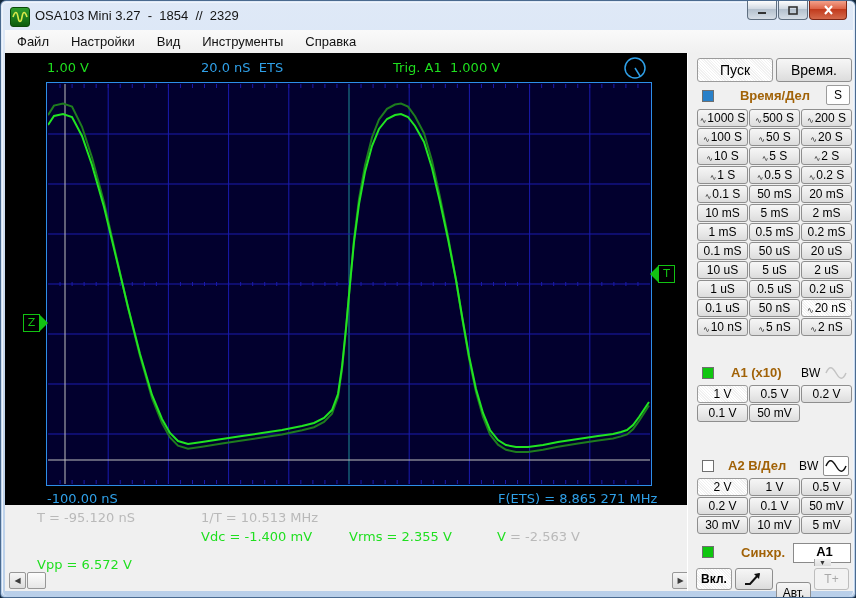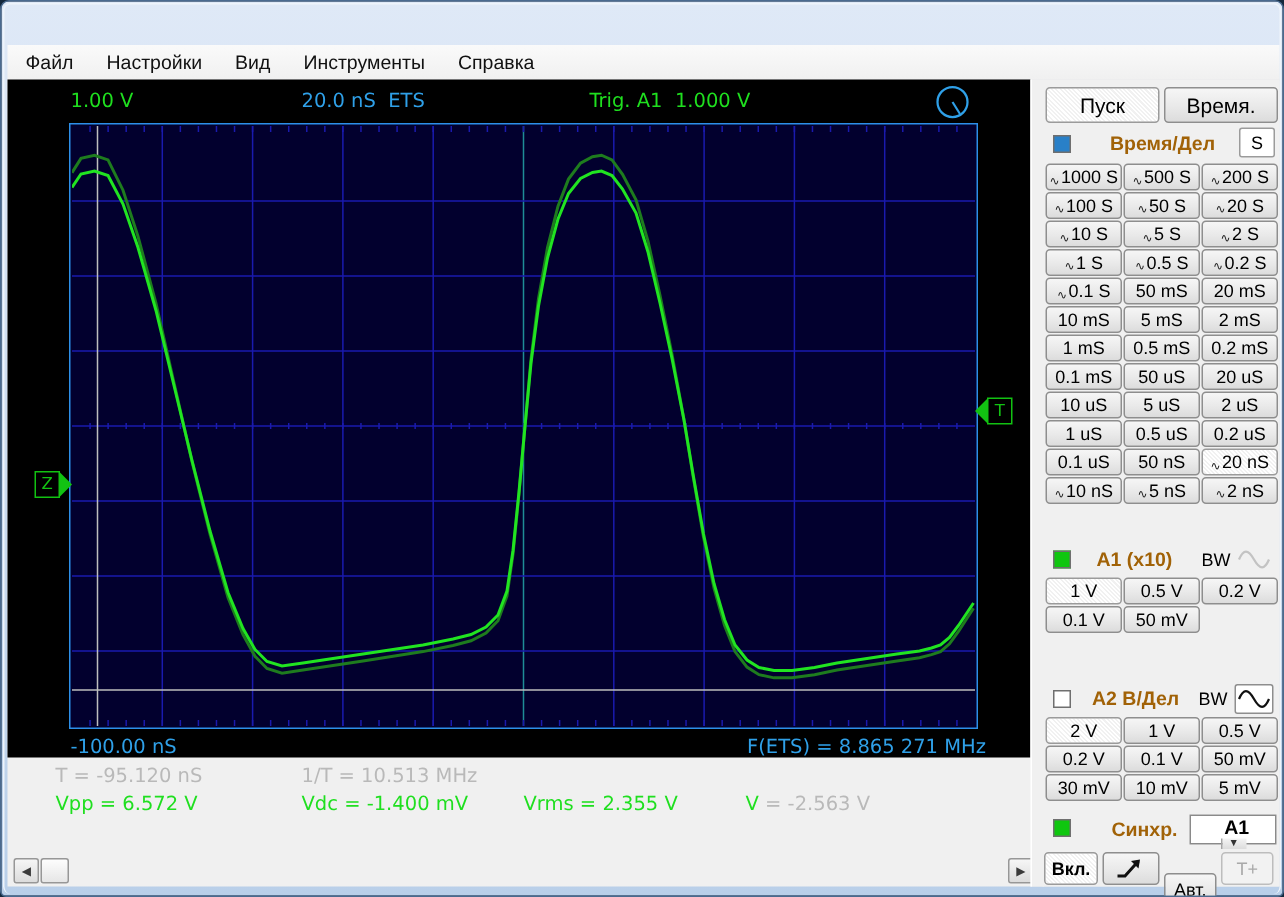--- a/index.html
+++ b/index.html
@@ -65,20 +65,43 @@
   #combo .val{flex:1;padding-left:5px;font-weight:bold;font-size:13px;}
   #combo .drop{width:16px;height:18px;border-left:1px solid #a5a5a5;background:linear-gradient(#f4f4f4,#dcdcdc);
     display:flex;align-items:center;justify-content:center;font-size:7px;color:#333;}
 </style>
 </head>
 <body>
 
 <div id="win">
   <div id="frame"></div>
 
+  <div id="titlebar">
+    <div id="appicon">
+      <svg width="16" height="16" viewBox="0 0 16 16">
+        <path d="M1,8 C3,2 5,2 6,8 S9,14 10,8 13,2 15,8" fill="none" stroke="#d8e84a" stroke-width="1.6"></path>
+      </svg>
+    </div>
+    <div id="title">OSA103 Mini 3.27  -  1854  //  2329</div>
+    <div class="winbtn" id="btn-min">
+      <svg width="10" height="9" viewBox="0 0 10 9">
+          <rect x="1" y="6" width="8" height="2" fill="#333"></rect>
+        </svg>
+    </div>
+    <div class="winbtn" id="btn-max">
+      <svg width="10" height="9" viewBox="0 0 10 9">
+          <rect x="1" y="1" width="8" height="7" fill="none" stroke="#333" stroke-width="1.6"></rect>
+        </svg>
+    </div>
+    <div class="winbtn" id="btn-close">
+      <svg width="11" height="10" viewBox="0 0 11 10">
+          <path d="M2,1 L9,9 M9,1 L2,9" stroke="#fff" stroke-width="2.1"></path>
+        </svg>
+    </div>
+  </div>
 
   <div id="menubar">
     <span class="menuitem">Файл</span>
     <span class="menuitem">Настройки</span>
     <span class="menuitem">Вид</span>
     <span class="menuitem">Инструменты</span>
     <span class="menuitem">Справка</span>
   </div>
 
   <div id="client">
@@ -270,21 +293,21 @@
       </div>
       <div class="marker" style="left:645px;top:212px;">
         <span class="tri left"></span>
           <span class="mbox">T</span>
       </div>
 
       <span class="stext cyan" style="left:42px;top:438px;">-100.00 nS</span>
       <span class="stext cyan" style="left:493px;top:438px;">F(ETS) = 8.865 271 MHz</span>
       <span class="stext gray" style="left:32px;top:457px;">T = -95.120 nS</span>
       <span class="stext gray" style="left:196px;top:457px;">1/T = 10.513 MHz</span>
-      <span class="stext green" style="left:32px;top:476px;">Vpp = 6.572 V</span>
+      <span class="stext green" style="left:32px;top:504px;">Vpp = 6.572 V</span>
       <span class="stext green" style="left:196px;top:476px;">Vdc = -1.400 mV</span>
       <span class="stext green" style="left:344px;top:476px;">Vrms = 2.355 V</span>
       <span class="stext" style="left:492px;top:476px;text-align:right;"><span class="green">V</span><span class="gray"> = -2.563 V</span></span>
 
       <div id="hscroll">
         <div class="sbtn" style="left:0;">◀</div>
         <div id="sthumb"></div>
         <div class="sbtn" style="left:663px;">▶</div>
       </div>
     </div>

